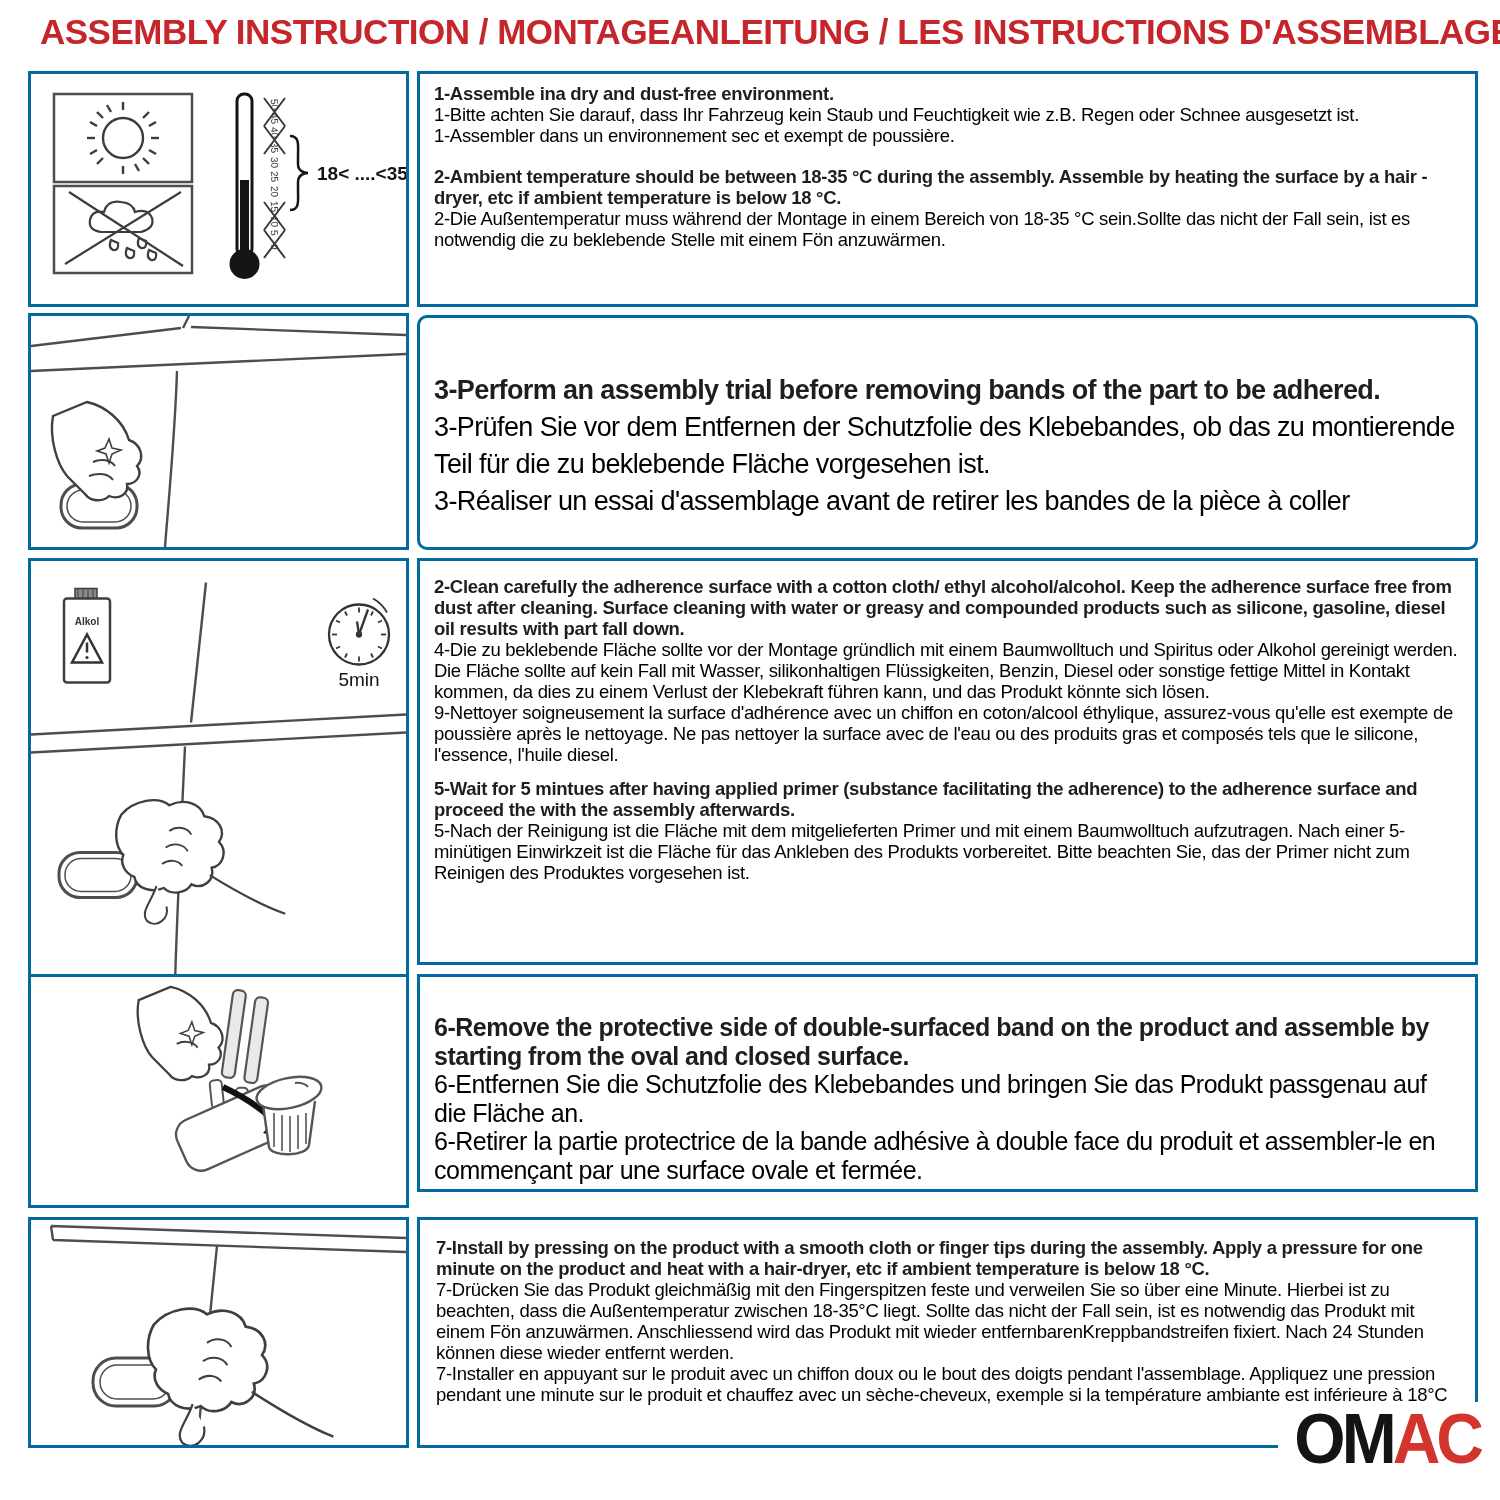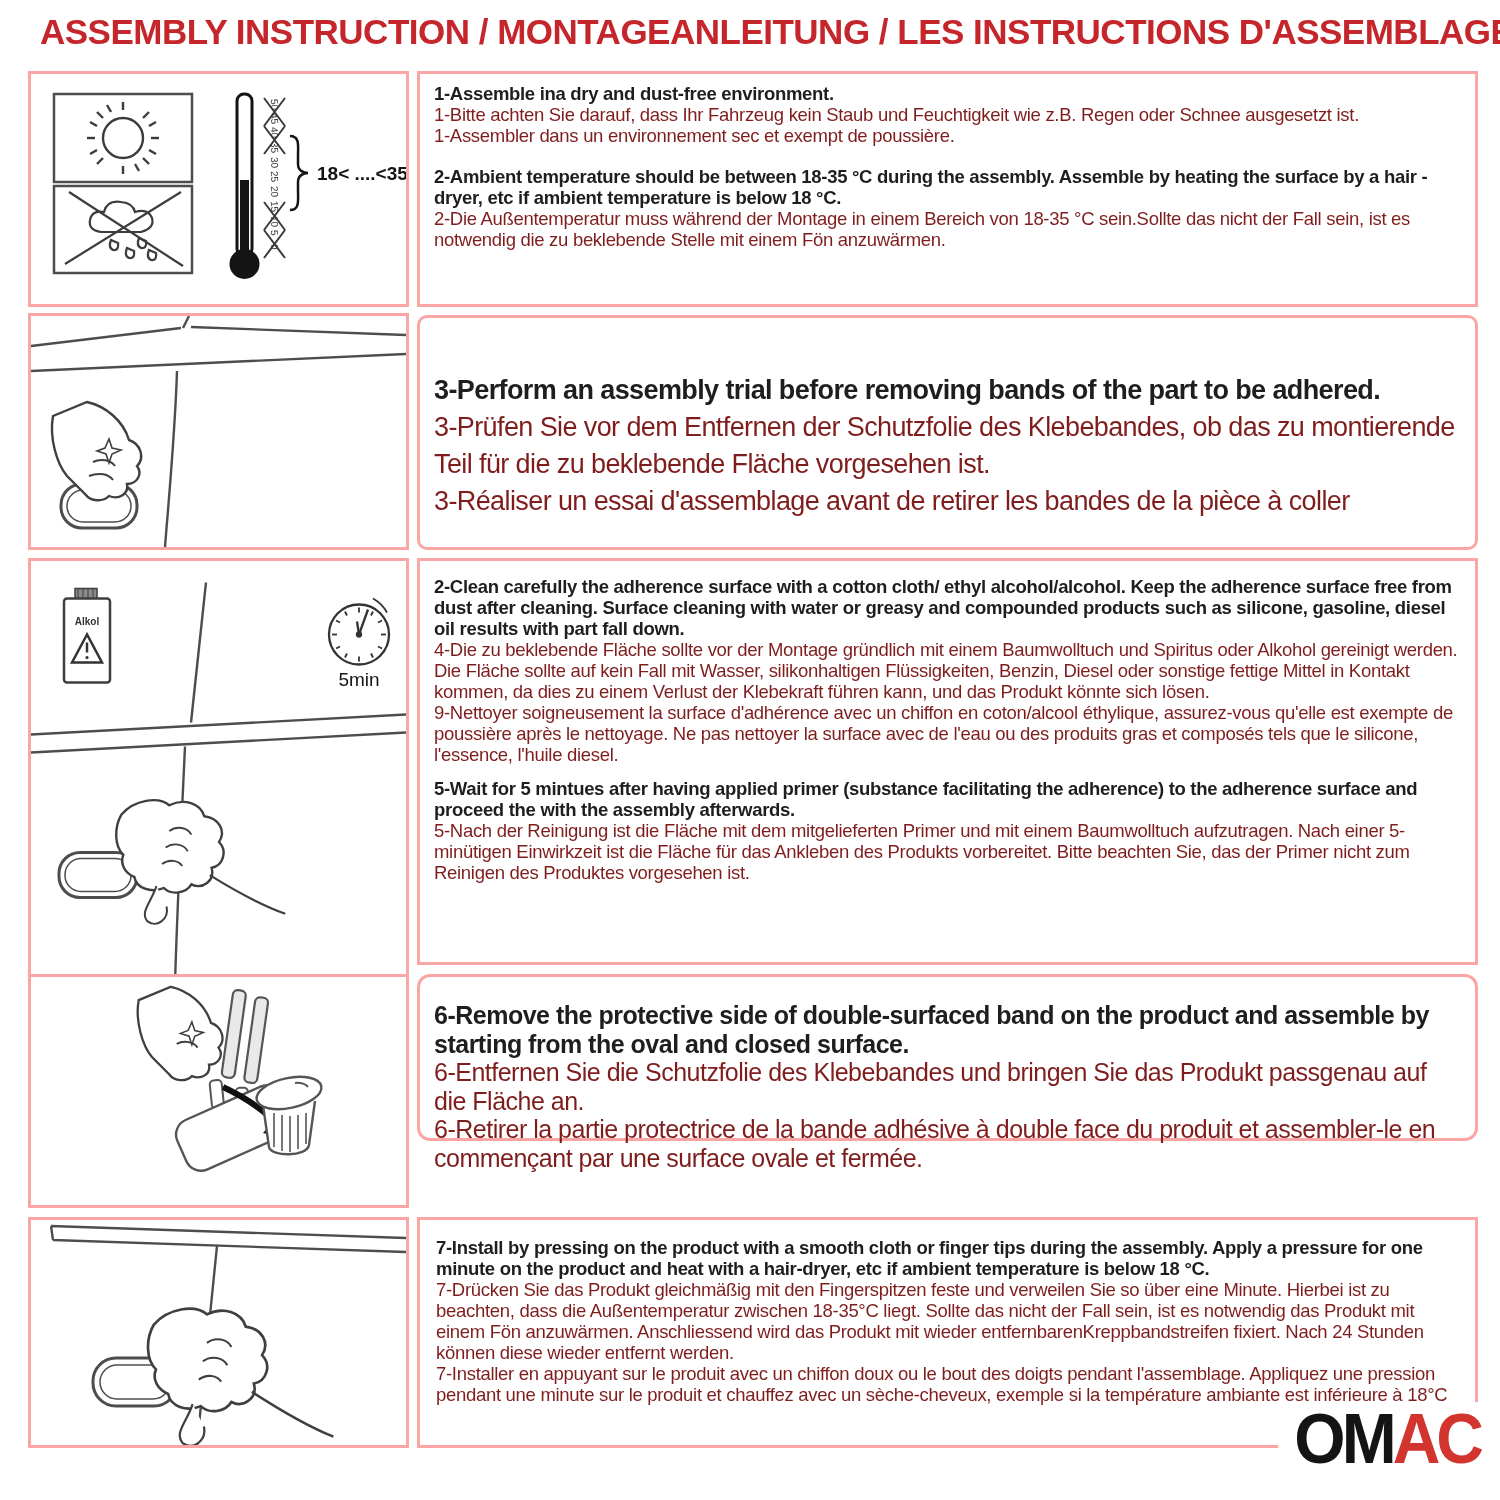--- a/index.html
+++ b/index.html
@@ -1,33 +1,33 @@
 <!DOCTYPE html>
 <html><head>
 <meta charset="utf-8">
 <style>
   html,body{margin:0;padding:0;background:#fff;}
   .page{position:relative;width:1500px;height:1500px;background:#fff;overflow:hidden;
         font-family:"Liberation Sans","DejaVu Sans",sans-serif;color:#2b2828;}
   .title{position:absolute;left:40px;top:12px;width:1440px;white-space:nowrap;
          font-size:35px;font-weight:800;letter-spacing:-0.5px;color:#c5262b;}
-  .box{position:absolute;border:3px solid #fca5a5;box-sizing:border-box;background:#fff;}
+  .box{position:absolute;border:3px solid #0369a1;box-sizing:border-box;background:#fff;}
   .tbox{padding:8px 16px 0 14px;}
-  .tbox p{margin:0;font-size:18.5px;line-height:21px;letter-spacing:-0.3px;color:#7f1d1d;}
+  .tbox p{margin:0;font-size:18.5px;line-height:21px;letter-spacing:-0.3px;color:#000000;}
   .tbox p.b{font-weight:bold;color:#201d1e;}
   .gap20{height:20px;} .gap13{height:13px;}
   .row1img{left:28px;top:71px;width:381px;height:236px;}
   .row1txt{left:417px;top:71px;width:1061px;height:236px;padding-top:9px;}
   .row2img{left:28px;top:313px;width:381px;height:237px;}
   .row2txt{left:417px;top:315px;width:1061px;height:235px;padding-top:54px;border-radius:10px;}
   .row2txt p{font-size:27px;line-height:37px;letter-spacing:-0.6px;}
   .row3img{left:28px;top:558px;width:381px;height:450px;}
   .row3txt{left:417px;top:558px;width:1061px;height:407px;padding-top:15px;}
   .row4img{left:28px;top:974px;width:381px;height:234px;}
-  .row4txt{left:417px;top:974px;width:1061px;height:167px;padding-top:24px;border-radius:13px;}
+  .row4txt{left:417px;top:974px;width:1061px;height:218px;padding-top:36px;}
   .row4txt p{font-size:25px;line-height:28.5px;letter-spacing:-0.5px;}
   .row5img{left:28px;top:1217px;width:381px;height:231px;}
   .row5txt{left:417px;top:1217px;width:1061px;height:231px;padding-top:17px;padding-left:16px;}
   .logo{position:absolute;right:14px;top:1402px;z-index:5;background:#fff;
         padding:2px 6px 8px 16px;font-size:66px;font-weight:900;letter-spacing:-4px;
         line-height:1;transform:scaleY(1.06);transform-origin:top right;}
   .logo .lb{color:#151313;} .logo .lr{color:#d2342e;}
   svg{display:block;}
   .ill{width:100%;height:100%;}
 </style>

